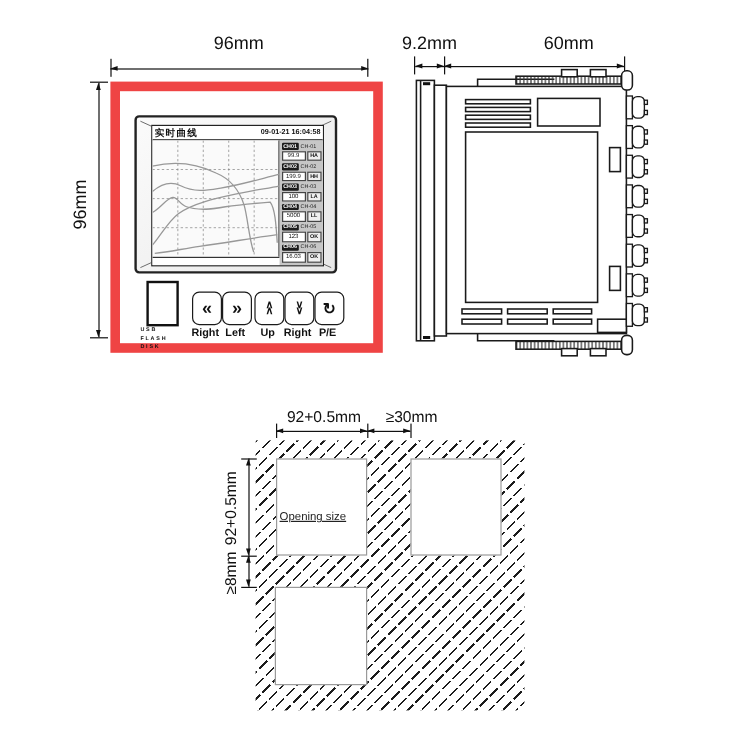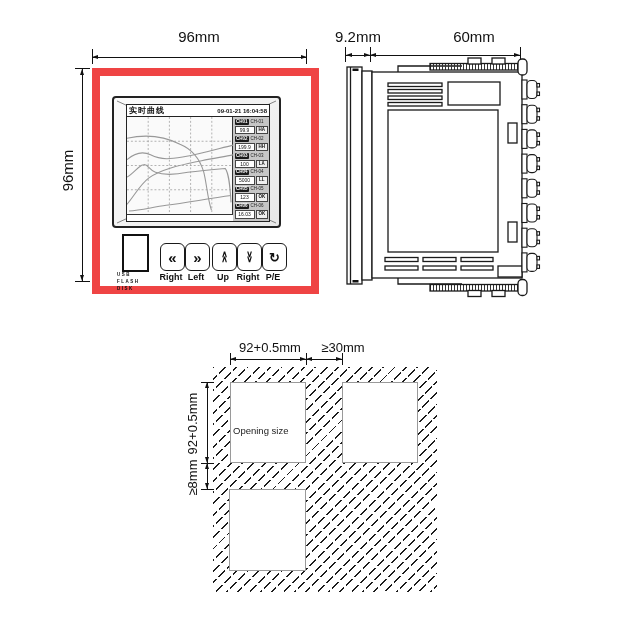--- a/index.html
+++ b/index.html
@@ -54,21 +54,21 @@
   .btn-glyph{font-weight:bold;color:#111;white-space:pre-line;text-align:center;}
   .g-arrow{font-size:15px;line-height:1;}
   .g-stack{font-size:9px;line-height:0.55;}
   .g-loop{font-size:13px;line-height:1;}
   .btn-label{position:absolute;font-size:9px;font-weight:bold;text-align:center;white-space:nowrap;}
   
   .hatch{position:absolute;background-color:#fff;background-image:
       repeating-linear-gradient(45deg,#fff 0 2.5px,rgba(255,255,255,0) 2.5px 12px),
       repeating-linear-gradient(135deg,#1c1c1c 0 1.4px,rgba(255,255,255,0) 1.4px 8px);}
   .cutout{position:absolute;background:#fff;border:1px solid #9a9a9a;box-sizing:border-box;}
-  .opening-text{position:absolute;font-size:9.5px;color:#222;}
+  .opening-text{position:absolute;font-size:9.5px;color:#222;text-decoration:underline;}
 </style>
 </head>
 <body>
 
 <div class="canvas">
 
   <div class="dim-label" style="left:167px;top:28px;width:64px">96mm</div>
   <div class="dim-h" style="left:92px;top:57px;width:215px"></div>
   <div class="tick-v" style="left:92px;top:49px;height:15px"></div>
   <div class="tick-v" style="left:306px;top:49px;height:15px"></div>

